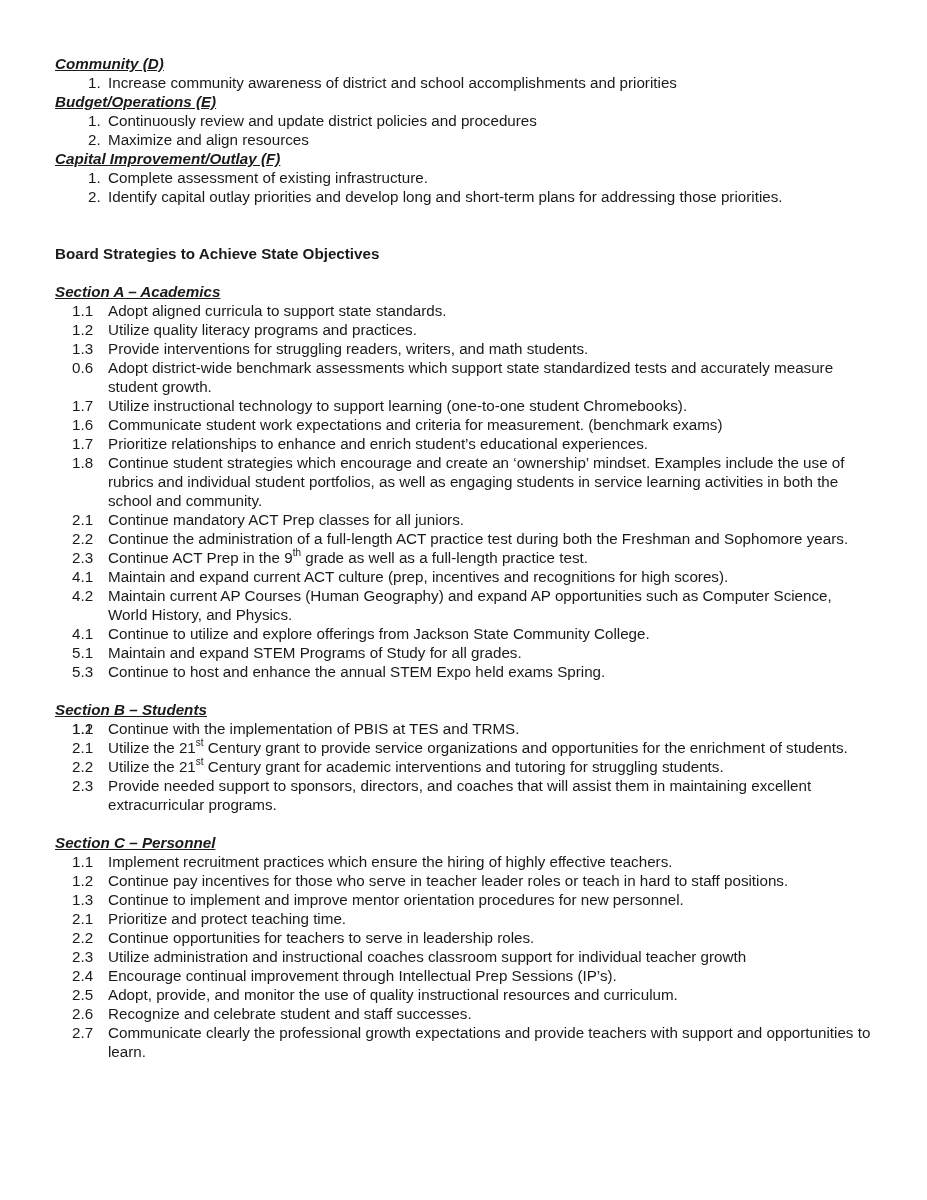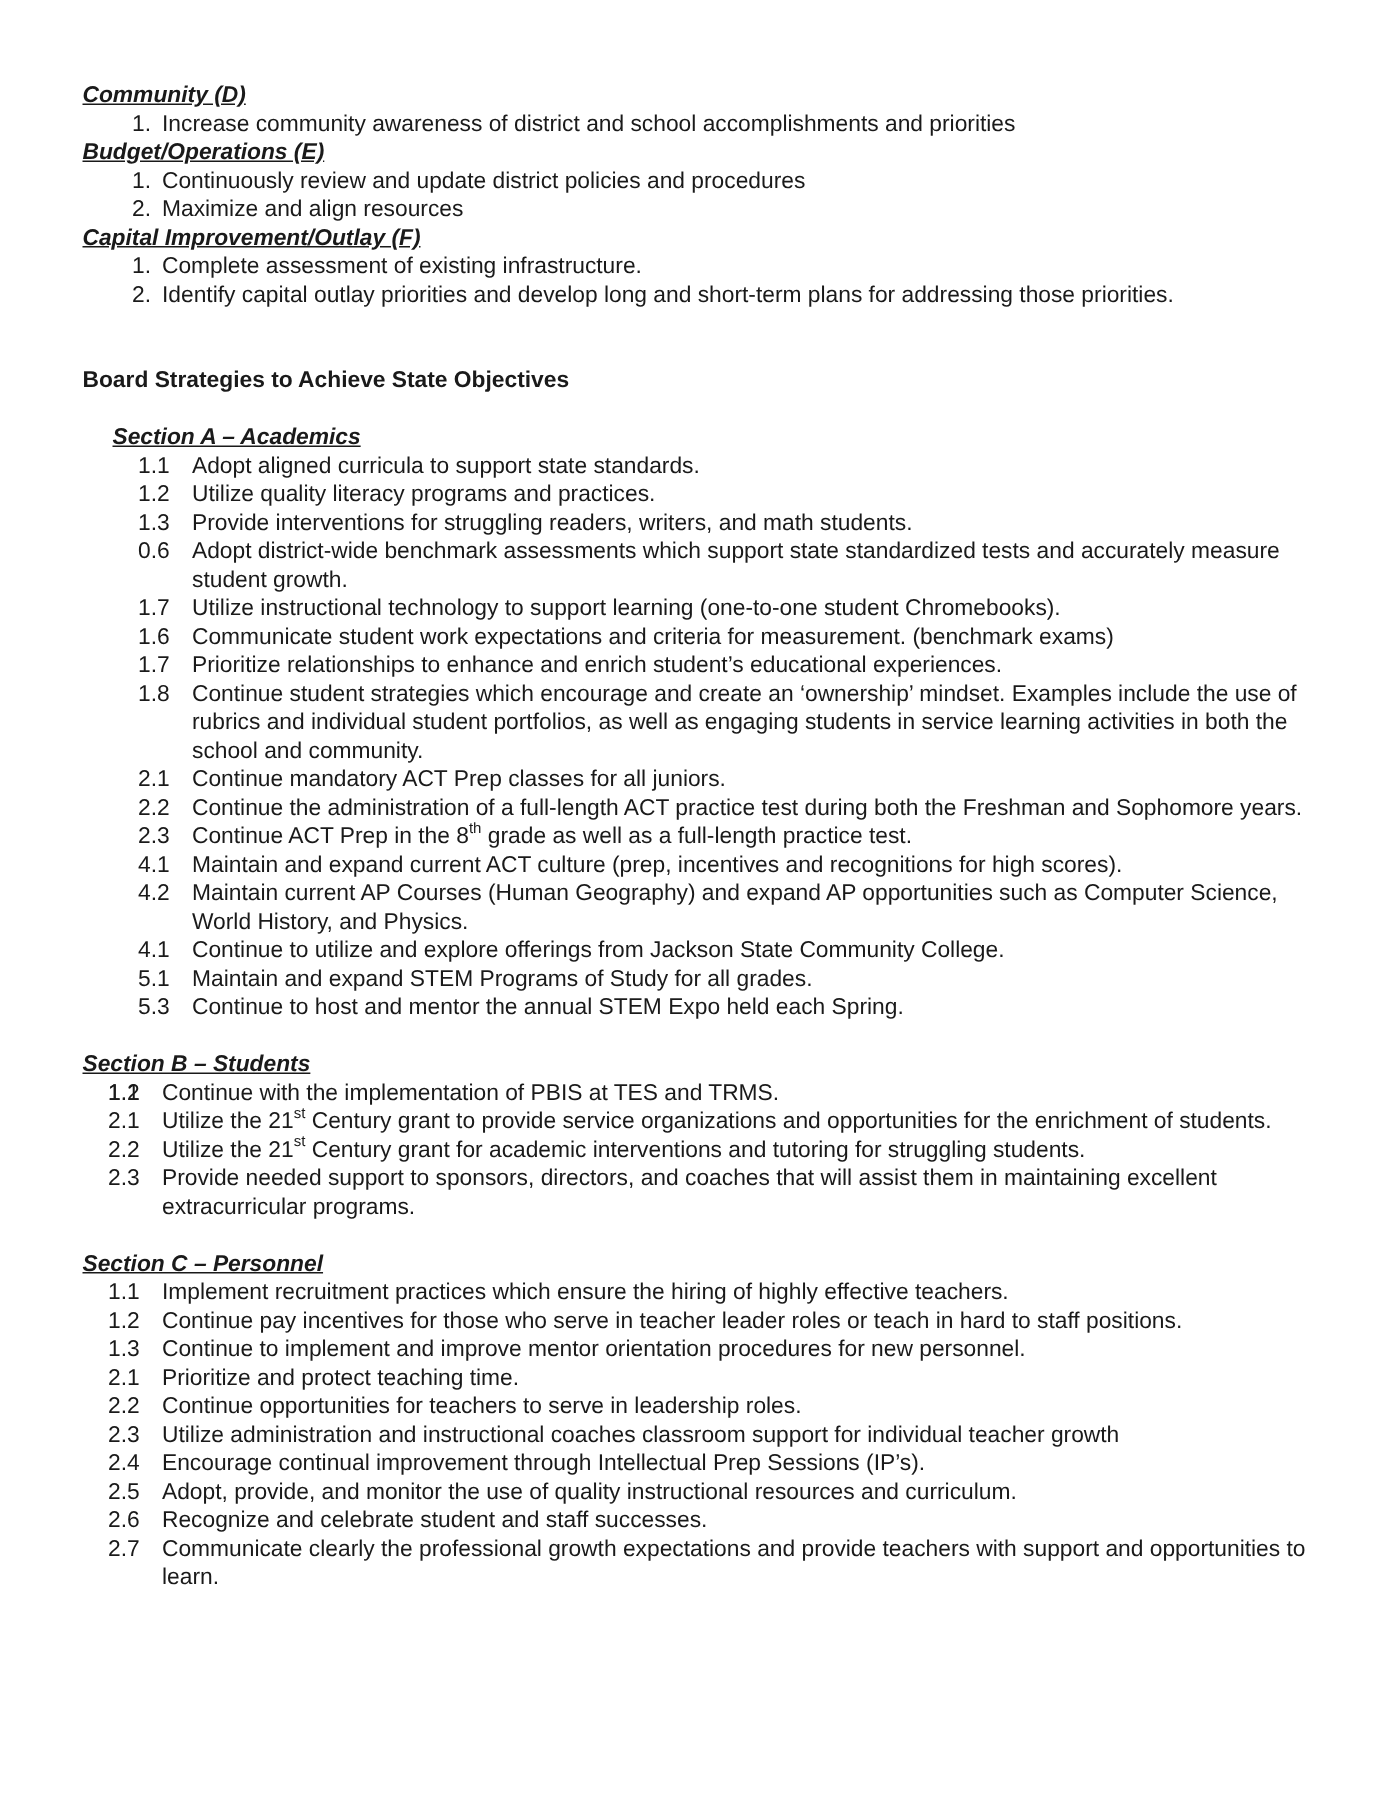--- a/index.html
+++ b/index.html
@@ -10,21 +10,21 @@
     font-size: 15.2px;
     line-height: 19px;
   }
   .page { position: absolute; left: 55px; top: 54px; width: 820px; }
   .heading { font-weight: bold; text-decoration: underline; margin: 0; font-style: italic; }
   .goal-list { margin: 0; padding: 0; list-style: none; }
   .goal-item { position: relative; padding-left: 53px; }
   .goal-num { position: absolute; left: 33px; }
   .center-title { text-align: left; font-weight: bold; margin: 38px 0 0 0; padding-right: 0; }
   .section { margin-top: 19px; }
-  .section.first { margin-top: 19px; margin-left: 20px; }
+  .section.first { margin-top: 19px; }
   .strat-list { margin: 0; padding: 0; list-style: none; }
   .strat-item { position: relative; padding-left: 53px; padding-right: 0; }
   .strat-num { position: absolute; left: 17px; }
   sup { font-size: 10px; line-height: 0; vertical-align: super; position: relative; top: -1px; }
 </style>
 </head>
 <body>
 
 <div class="page">
   <div id="objectives">
@@ -51,26 +51,26 @@
           <li class="strat-item"><span class="strat-num">1.1</span><span>Adopt aligned curricula to support state standards.</span></li>
           <li class="strat-item"><span class="strat-num">1.2</span><span>Utilize quality literacy programs and practices.</span></li>
           <li class="strat-item"><span class="strat-num">1.3</span><span>Provide interventions for struggling readers, writers, and math students.</span></li>
           <li class="strat-item"><span class="strat-num">0.6</span><span>Adopt district-wide benchmark assessments which support state standardized tests and accurately measure student growth.</span></li>
           <li class="strat-item"><span class="strat-num">1.7</span><span>Utilize instructional technology to support learning (one-to-one student Chromebooks).</span></li>
           <li class="strat-item"><span class="strat-num">1.6</span><span>Communicate student work expectations and criteria for measurement. (benchmark exams)</span></li>
           <li class="strat-item"><span class="strat-num">1.7</span><span>Prioritize relationships to enhance and enrich student’s educational experiences.</span></li>
           <li class="strat-item"><span class="strat-num">1.8</span><span>Continue student strategies which encourage and create an ‘ownership’ mindset. Examples include the use of rubrics and individual student portfolios, as well as engaging students in service learning activities in both the school and community.</span></li>
           <li class="strat-item"><span class="strat-num">2.1</span><span>Continue mandatory ACT Prep classes for all juniors.</span></li>
           <li class="strat-item"><span class="strat-num">2.2</span><span>Continue the administration of a full-length ACT practice test during both the Freshman and Sophomore years.</span></li>
-          <li class="strat-item"><span class="strat-num">2.3</span><span><span>Continue ACT Prep in the 8</span><sup>th</sup><span> grade as well as a full-length practice test.</span></span></li>
+          <li class="strat-item"><span class="strat-num">2.3</span><span><span>Continue ACT Prep in the 9</span><sup>th</sup><span> grade as well as a full-length practice test.</span></span></li>
           <li class="strat-item"><span class="strat-num">4.1</span><span>Maintain and expand current ACT culture (prep, incentives and recognitions for high scores).</span></li>
           <li class="strat-item"><span class="strat-num">4.2</span><span>Maintain current AP Courses (Human Geography) and expand AP opportunities such as Computer Science, World History, and Physics.</span></li>
           <li class="strat-item"><span class="strat-num">4.1</span><span>Continue to utilize and explore offerings from Jackson State Community College.</span></li>
           <li class="strat-item"><span class="strat-num">5.1</span><span>Maintain and expand STEM Programs of Study for all grades.</span></li>
-          <li class="strat-item"><span class="strat-num">5.3</span><span>Continue to host and mentor the annual STEM Expo held each Spring.</span></li>
+          <li class="strat-item"><span class="strat-num">5.3</span><span>Continue to host and enhance the annual STEM Expo held exams Spring.</span></li>
         </ul>
       </div>
       <div class="section">
         <div class="heading">Section B – Students</div>
         <ul class="strat-list">
           <li class="strat-item"><span class="strat-num">1.1</span></li>
           <li class="strat-item"><span class="strat-num">1.2</span><span>Continue with the implementation of PBIS at TES and TRMS.</span></li>
           <li class="strat-item"><span class="strat-num">2.1</span><span><span>Utilize the 21</span><sup>st</sup><span> Century grant to provide service organizations and opportunities for the enrichment of students.</span></span></li>
           <li class="strat-item"><span class="strat-num">2.2</span><span><span>Utilize the 21</span><sup>st</sup><span> Century grant for academic interventions and tutoring for struggling students.</span></span></li>
           <li class="strat-item"><span class="strat-num">2.3</span><span>Provide needed support to sponsors, directors, and coaches that will assist them in maintaining excellent extracurricular programs.</span></li>

